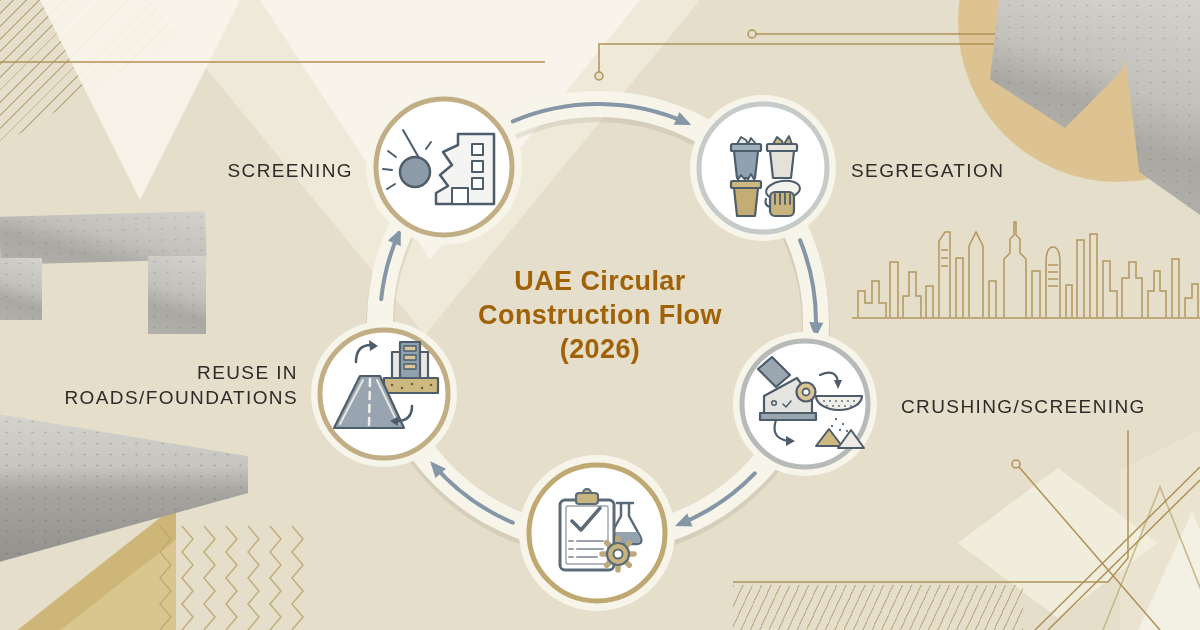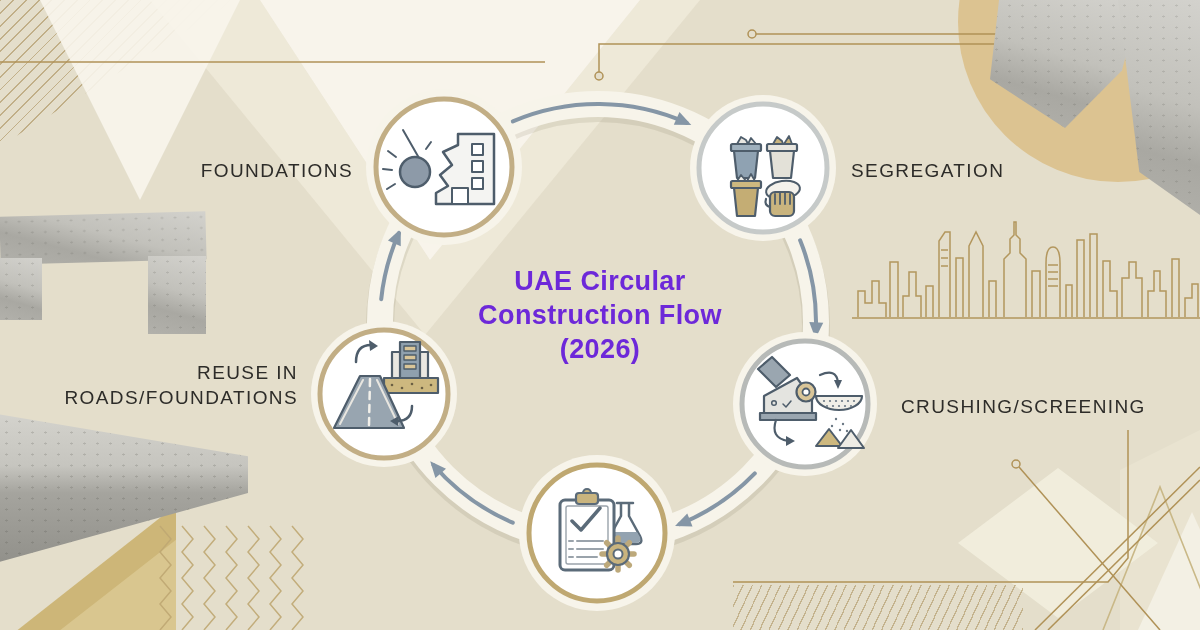--- a/index.html
+++ b/index.html
@@ -27,21 +27,21 @@
     left:733px;top:585px;width:290px;height:45px;
     background:repeating-linear-gradient(115deg,rgba(164,136,80,.5) 0 1.3px,transparent 1.3px 8.5px);
   }
   
   .stage-label{
     position:absolute;color:#2d2c29;font-size:19px;letter-spacing:1.4px;
     font-weight:400;line-height:25px;
   }
   #title{
     position:absolute;left:428px;top:264px;width:344px;text-align:center;
-    color:#6d28d9;font-size:27px;line-height:34px;font-weight:700;letter-spacing:.4px;
+    color:#a16207;font-size:27px;line-height:34px;font-weight:700;letter-spacing:.4px;
   }
 </style>
 </head>
 <body>
 
 <div id="canvas">
 
   <div class="abs hatch-tl"></div>
   <div class="abs" style="left:958px;top:-138px;width:320px;height:320px;border-radius:50%;background:#dcc391;"></div>
 
@@ -271,19 +271,19 @@
         <path d="M412,406 Q412,421 397,421" fill="none" stroke-width="2.5"></path>
         <path d="M399,416 L390,421 L398,426 Z" fill="#4e5d6b" stroke="none"></path>
       </g>
     </g>
   </svg>
 
   <div id="title" class="preline">UAE Circular
 Construction Flow
 (2026)</div>
 
-  <div class="stage-label" style="left:150px;top:158px;width:203px;text-align:right;">FOUNDATIONS</div>
+  <div class="stage-label" style="left:150px;top:158px;width:203px;text-align:right;">SCREENING</div>
   <div class="stage-label" style="left:851px;top:158px;text-align:center;">SEGREGATION</div>
   <div class="stage-label" style="left:888px;top:394px;margin-left:13px;">CRUSHING/SCREENING</div>
   <div class="stage-label preline" style="left:60px;top:360px;width:238px;text-align:right;">REUSE IN
 ROADS/FOUNDATIONS</div>
 
 </div>
 
 </body></html>

